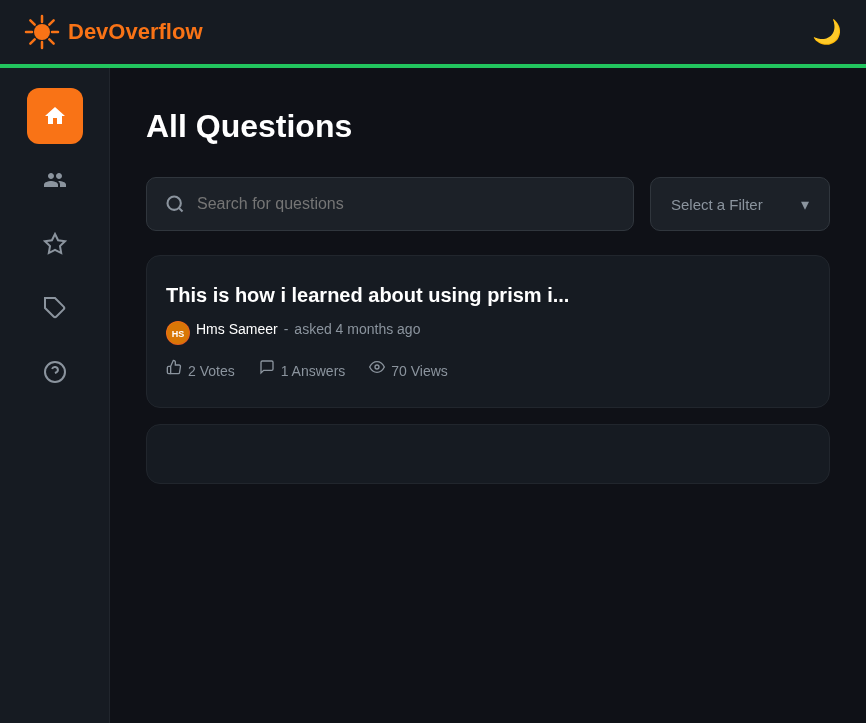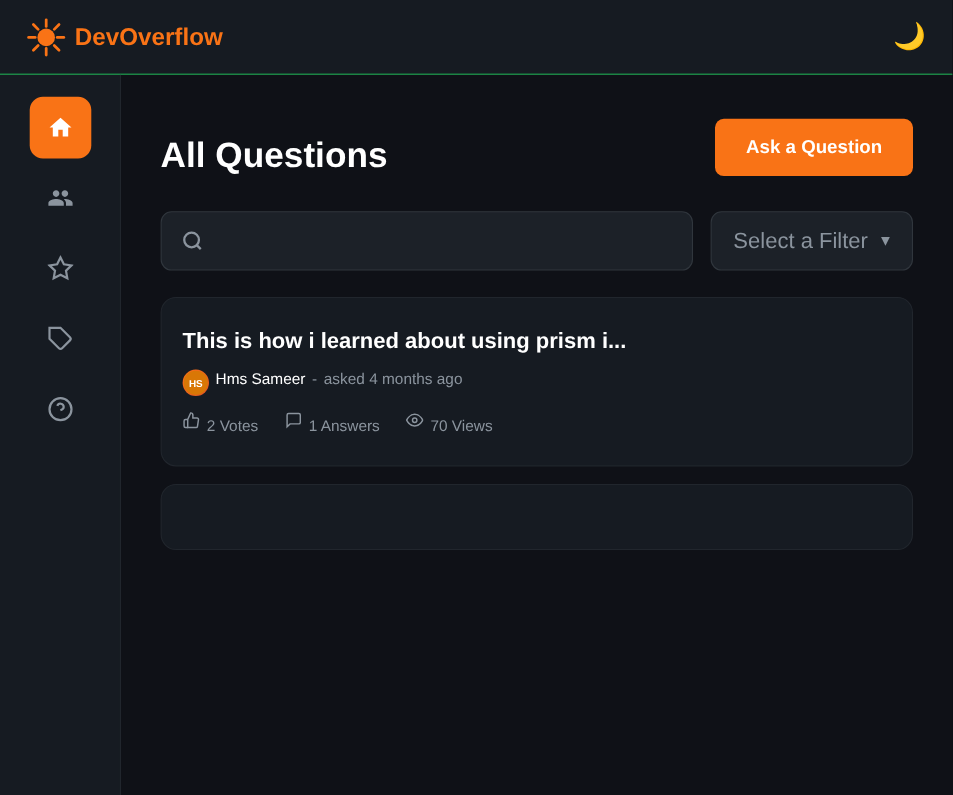--- a/index.html
+++ b/index.html
@@ -13,21 +13,21 @@
     }
 
     
     .header {
       background: #161b22;
       height: 68px;
       display: flex;
       align-items: center;
       justify-content: space-between;
       padding: 0 24px;
-      border-bottom: 1px solid #22c55e;
+      border-bottom: 4px solid #22c55e;
     }
     .logo {
       display: flex;
       align-items: center;
       gap: 8px;
     }
     .logo-icon {
       width: 36px;
       height: 36px;
     }
@@ -146,21 +146,21 @@
       display: flex;
       align-items: center;
       padding: 0 20px;
       gap: 12px;
       height: 54px;
       cursor: pointer;
       min-width: 180px;
     }
     .filter-label {
       color: #8b949e;
-      font-size: 20px;
+      font-size: 15px;
       flex: 1;
     }
     .filter-chevron {
       color: #8b949e;
       font-size: 16px;
     }
 
     
     .question-card {
       background: #161b22;
@@ -290,31 +290,31 @@
         <path d="M9.09 9a3 3 0 0 1 5.83 1c0 2-3 3-3 3"></path>
         <line x1="12" y1="17" x2="12.01" y2="17"></line>
       </svg>
     </div>
   </nav>
 
   <main class="main">
 
     <div class="page-header">
       <h1 class="page-title">All Questions</h1>
-      <button class="ask-btn">Ask a Question</button>
     </div>
 
     <div class="search-row">
       <div class="search-box">
         <span class="search-icon-wrap">
           <svg width="20" height="20" viewBox="0 0 24 24" fill="none" stroke="#8b949e" stroke-width="2.5">
             <circle cx="11" cy="11" r="8"></circle>
             <line x1="21" y1="21" x2="16.65" y2="16.65"></line>
           </svg>
         </span>
+        <input class="search-input" type="text" placeholder="Search for questions" style="">
       </div>
       <div class="filter-box">
         <span class="filter-label">Select a Filter</span>
         <span class="filter-chevron">▾</span>
       </div>
     </div>
 
     <div class="question-card">
       <div class="question-title">This is how i learned about using prism i...</div>
       <div class="question-meta">

